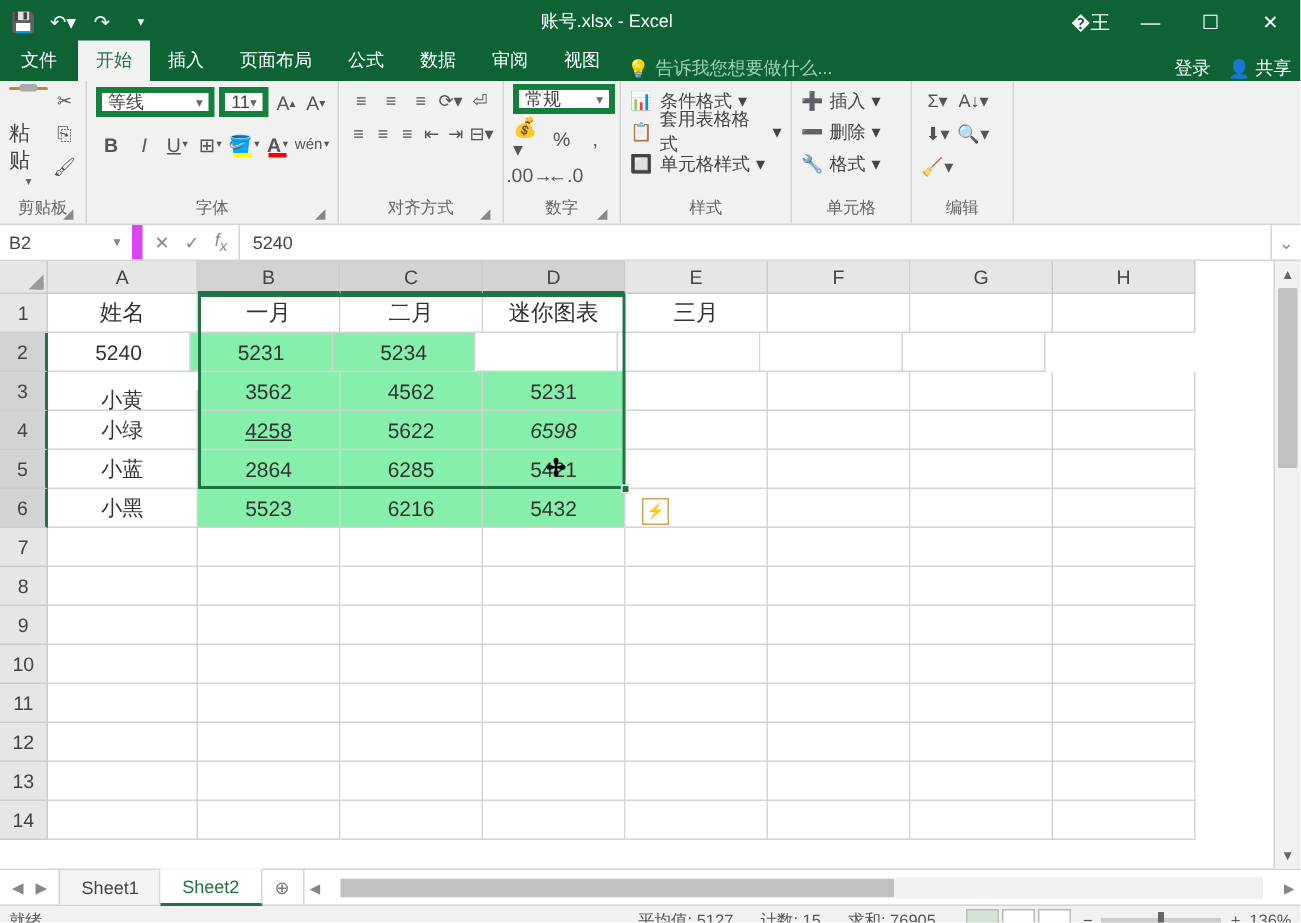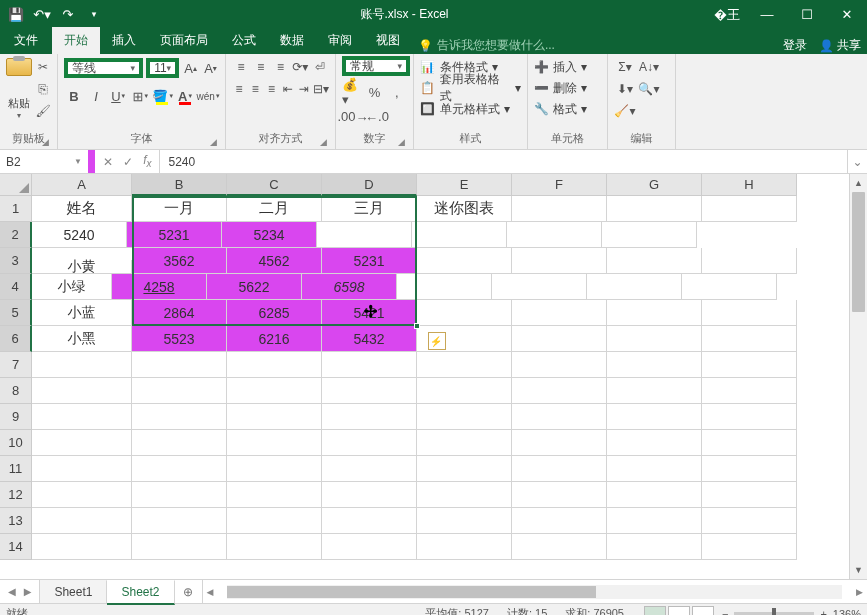--- a/index.html
+++ b/index.html
@@ -60,33 +60,33 @@
 .rowhdr{height:26px;border-right:1px solid #ccc;border-bottom:1px solid #ccc;background:#e6e6e6;display:flex;align-items:center;justify-content:center;font-size:13px;color:#444}
 .rowhdr.sel{background:#d3d3d3;border-right:2px solid #217346}
 .gridmain{flex:1;position:relative;overflow:hidden}
 .colhdrs{height:22px;display:flex}
 .colhdr{border-right:1px solid #ccc;border-bottom:1px solid #ccc;background:#e6e6e6;display:flex;align-items:center;justify-content:center;font-size:13px}
 .colhdr.sel{background:#d3d3d3;border-bottom:2px solid #217346}
 .cells{position:relative}
 .cellrow{height:26px;display:flex}
 .cell{border-right:1px solid #d4d4d4;border-bottom:1px solid #d4d4d4;display:flex;align-items:center;justify-content:center;font-size:14px;color:#333;background:#fff}
 .cell.hdr{font-size:15px}
-.cell.selrange{background:#d946ef}
+.cell.selrange{background:#86efac}
 .cell.active{background:#fff}
 .selection-border{position:absolute;border:2px solid #217346;pointer-events:none}
 .fill-handle{position:absolute;width:6px;height:6px;background:#217346;border:1px solid #fff}
 .smarttag{position:absolute;width:18px;height:18px;border:1px solid #c8a656;background:#fff;display:flex;align-items:center;justify-content:center;font-size:10px}
 .cursor-cross{position:absolute;pointer-events:none;color:#000;font-size:16px;font-weight:bold}
 .vscroll{width:18px;background:#f1f1f1;border-left:1px solid #d4d4d4;display:flex;flex-direction:column}
 .scrbtn{height:18px;display:flex;align-items:center;justify-content:center;font-size:9px;color:#666}
 .scrtrack{flex:1;position:relative}
 .scrthumb{position:absolute;left:2px;right:2px;background:#c1c1c1;border-radius:1px}
 .sheetbar{height:24px;background:#fff;border-top:1px solid #d4d4d4;display:flex;align-items:stretch}
 .navbtns{display:flex;align-items:center;padding:0 8px;gap:8px;border-right:1px solid #d4d4d4;color:#888;font-size:10px}
-.sheettabs{display:flex;align-items:flex-start}
+.sheettabs{display:flex;align-items:center}
 .sheettab{padding:4px 14px;border-right:1px solid #d4d4d4;font-size:12px;color:#444;border-top:1px solid transparent;background:#f3f3f3}
 .sheettab.active{background:#fff;border-bottom:2px solid #217346;color:#217346;font-weight:500}
 .addsheet{width:28px;display:flex;align-items:center;justify-content:center;color:#777;border-right:1px solid #d4d4d4}
 .hscroll{flex:1;display:flex;align-items:center;padding:0 4px}
 .hscroll-track{flex:1;height:14px;background:#f1f1f1;margin:0 14px;position:relative}
 .hscroll-thumb{position:absolute;top:1px;bottom:1px;left:0;width:60%;background:#c1c1c1}
 .statusbar{height:20px;background:#f1f1f1;border-top:1px solid #d4d4d4;display:flex;align-items:center;font-size:11px;color:#555;padding:0 6px}
 .status-sep{flex:1}
 .viewbtns{display:flex;gap:2px;margin:0 8px}
 .viewbtn{width:22px;height:16px;border:1px solid #bbb;background:#fff}
@@ -134,21 +134,21 @@
         <span>共享</span>
       </span>
   </div>
 </div>
 
 <div class="ribbon">
   <div class="group clipboard">
     <div class="clip-top">
       <div class="paste-big">
         <div class="paste-icon"></div>
-        <div style="font-size:11px;margin-top:20px">粘贴</div>
+        <div style="font-size:14px;margin-top:20px">粘贴</div>
         <div style="font-size:8px;color:#666">▾</div>
       </div>
       <div class="clip-mini">
         <div class="mini-btn">✂</div>
         <div class="mini-btn">⎘</div>
         <div class="mini-btn">🖌</div>
       </div>
     </div>
     <div class="group-label-row">
         <span class="group-label">剪贴板</span>
@@ -331,22 +331,22 @@
         <div class="colhdr" style="width: 95px;">E</div>
         <div class="colhdr" style="width: 95px;">F</div>
         <div class="colhdr" style="width: 95px;">G</div>
         <div class="colhdr" style="width: 95px;">H</div>
       </div>
     <div class="cells" id="cells">
         <div class="cellrow">
           <div class="cell hdr" style="width: 100px;">姓名</div>
           <div class="cell hdr" style="width: 95px;">一月</div>
           <div class="cell hdr" style="width: 95px;">二月</div>
+          <div class="cell hdr" style="width: 95px;">迷你图表</div>
           <div class="cell hdr" style="width: 95px;">三月</div>
-          <div class="cell hdr" style="width: 95px;">迷你图表</div>
           <div class="cell hdr" style="width: 95px;"></div>
           <div class="cell hdr" style="width: 95px;"></div>
           <div class="cell hdr" style="width: 95px;"></div>
         </div>
         <div class="cellrow">
           <div class="cell selrange active" style="width: 95px;">5240</div>
           <div class="cell selrange" style="width: 95px;">5231</div>
           <div class="cell selrange" style="width: 95px;">5234</div>
           <div class="cell" style="width: 95px;"></div>
           <div class="cell" style="width: 95px;"></div>
@@ -357,21 +357,21 @@
           <div class="cell" style="width: 100px; margin-top: 12px;">小黄</div>
           <div class="cell selrange" style="width: 95px;">3562</div>
           <div class="cell selrange" style="width: 95px;">4562</div>
           <div class="cell selrange" style="width: 95px;">5231</div>
           <div class="cell" style="width: 95px;"></div>
           <div class="cell" style="width: 95px;"></div>
           <div class="cell" style="width: 95px;"></div>
           <div class="cell" style="width: 95px;"></div>
         </div>
         <div class="cellrow">
-          <div class="cell" style="width: 80px;">小绿</div>
+          <div class="cell" style="width: 100px;">小绿</div>
           <div class="cell selrange" style="width: 95px; text-decoration: underline;">4258</div>
           <div class="cell selrange" style="width: 95px;">5622</div>
           <div class="cell selrange" style="width: 95px; font-style: italic;">6598</div>
           <div class="cell" style="width: 95px;"></div>
           <div class="cell" style="width: 95px;"></div>
           <div class="cell" style="width: 95px;"></div>
           <div class="cell" style="width: 95px;"></div>
         </div>
         <div class="cellrow">
           <div class="cell" style="width: 100px;">小蓝</div>

